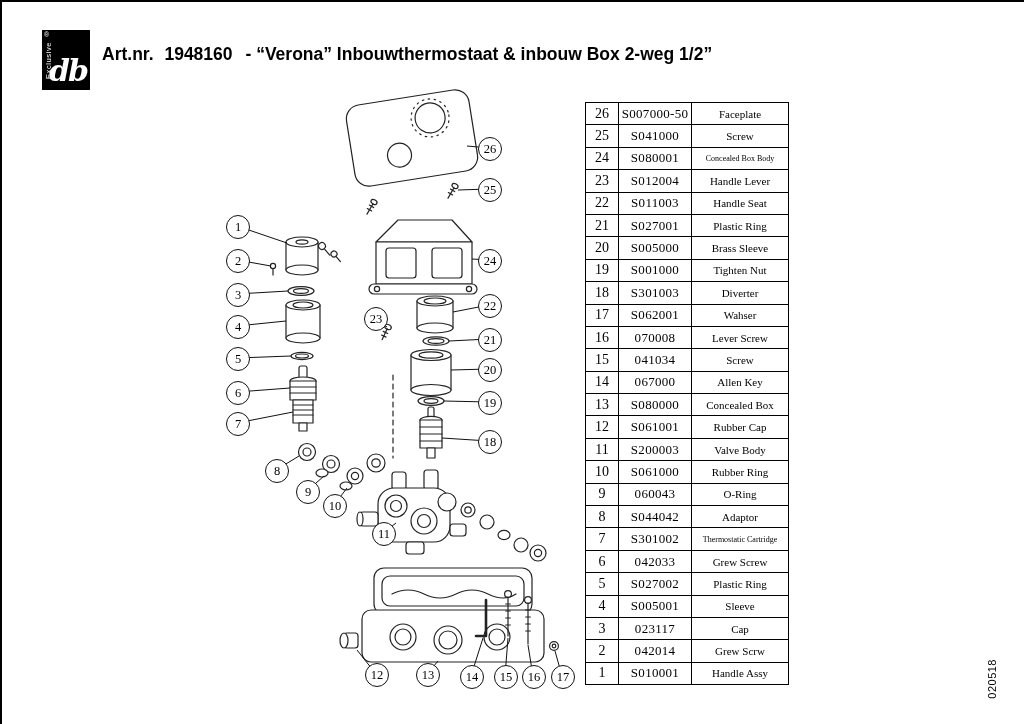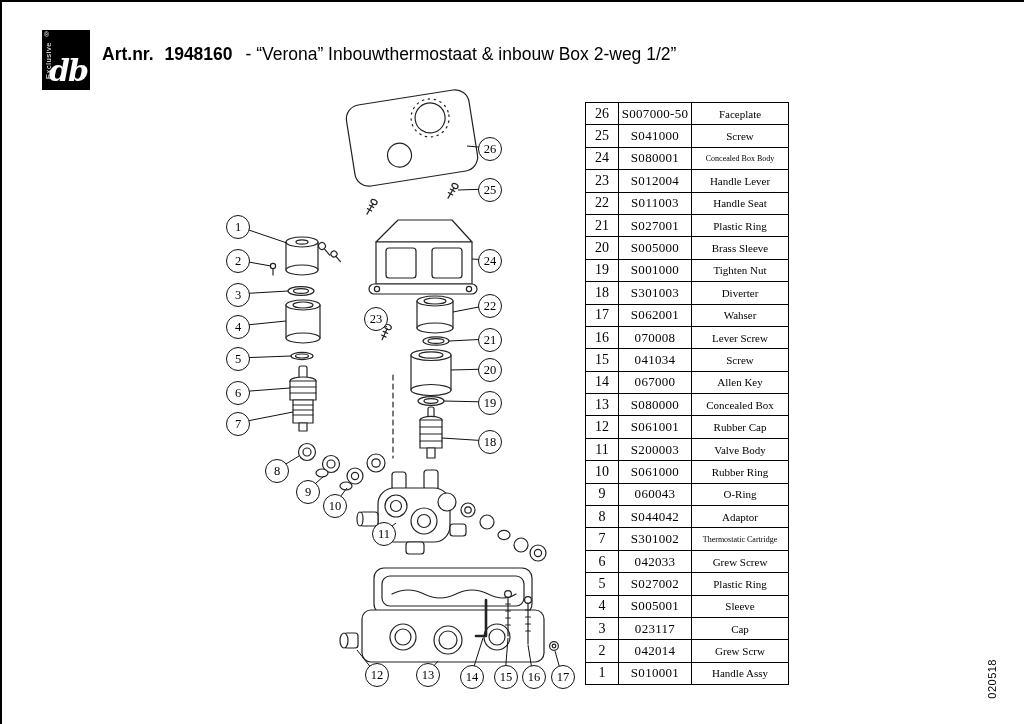--- a/index.html
+++ b/index.html
@@ -21,21 +21,21 @@
   .logo-mark{
     position:absolute;right:3px;bottom:2px;
     font-family:"DejaVu Serif",serif;font-style:italic;font-weight:bold;
     font-size:30px;color:#fff;letter-spacing:-2px;
   }
 
   
   .header-line{position:absolute;left:102px;top:44px;font-size:17.5px;white-space:nowrap;}
   .header-line .lbl{font-weight:bold;}
   .header-line .num{font-weight:bold;margin-left:6px;}
-  .header-line .ttl{font-weight:normal;margin-left:8px;margin-top:48px;}
+  .header-line .ttl{font-weight:bold;margin-left:8px;margin-top:48px;}
 
   
   .diagram-svg{position:absolute;left:0;top:0;width:1024px;height:724px;}
   #leader-svg{position:absolute;left:0;top:0;width:1024px;height:724px;pointer-events:none;}
   #leader-svg line{stroke:#111;stroke-width:1;}
   .callout-layer{position:absolute;left:0;top:0;width:1024px;height:724px;pointer-events:none;}
   .callout{
     position:absolute;width:22px;height:22px;border:1.3px solid #111;border-radius:50%;
     background:#fff;display:flex;align-items:center;justify-content:center;
     font-family:"Liberation Serif",serif;font-size:12.5px;line-height:1;

